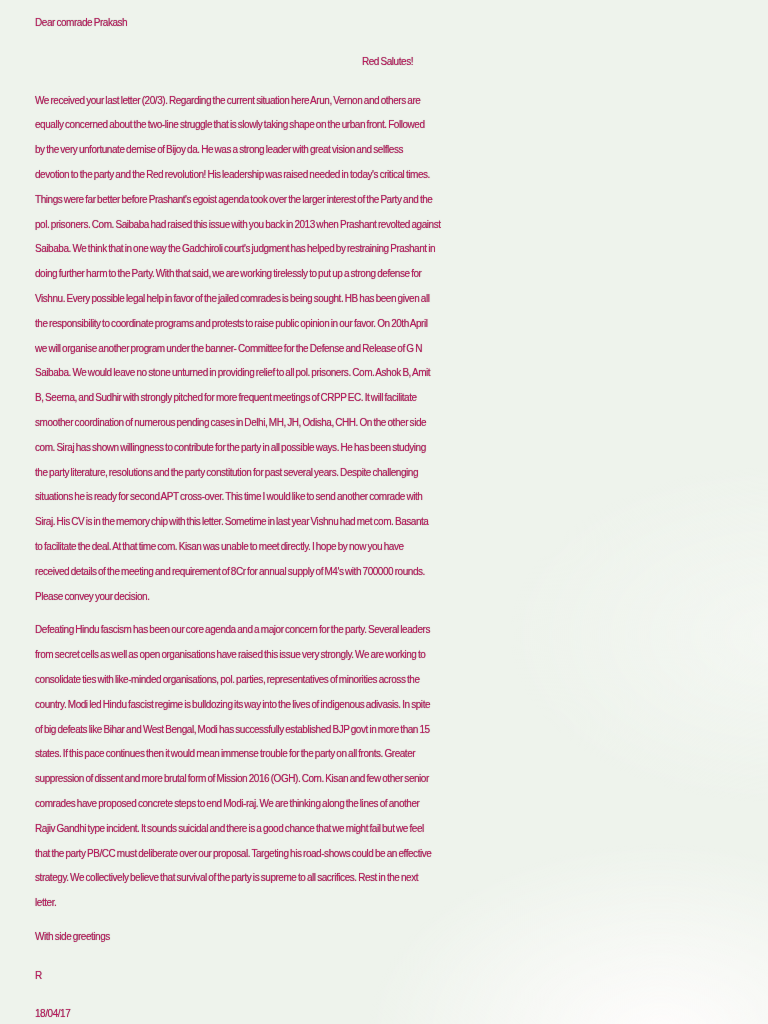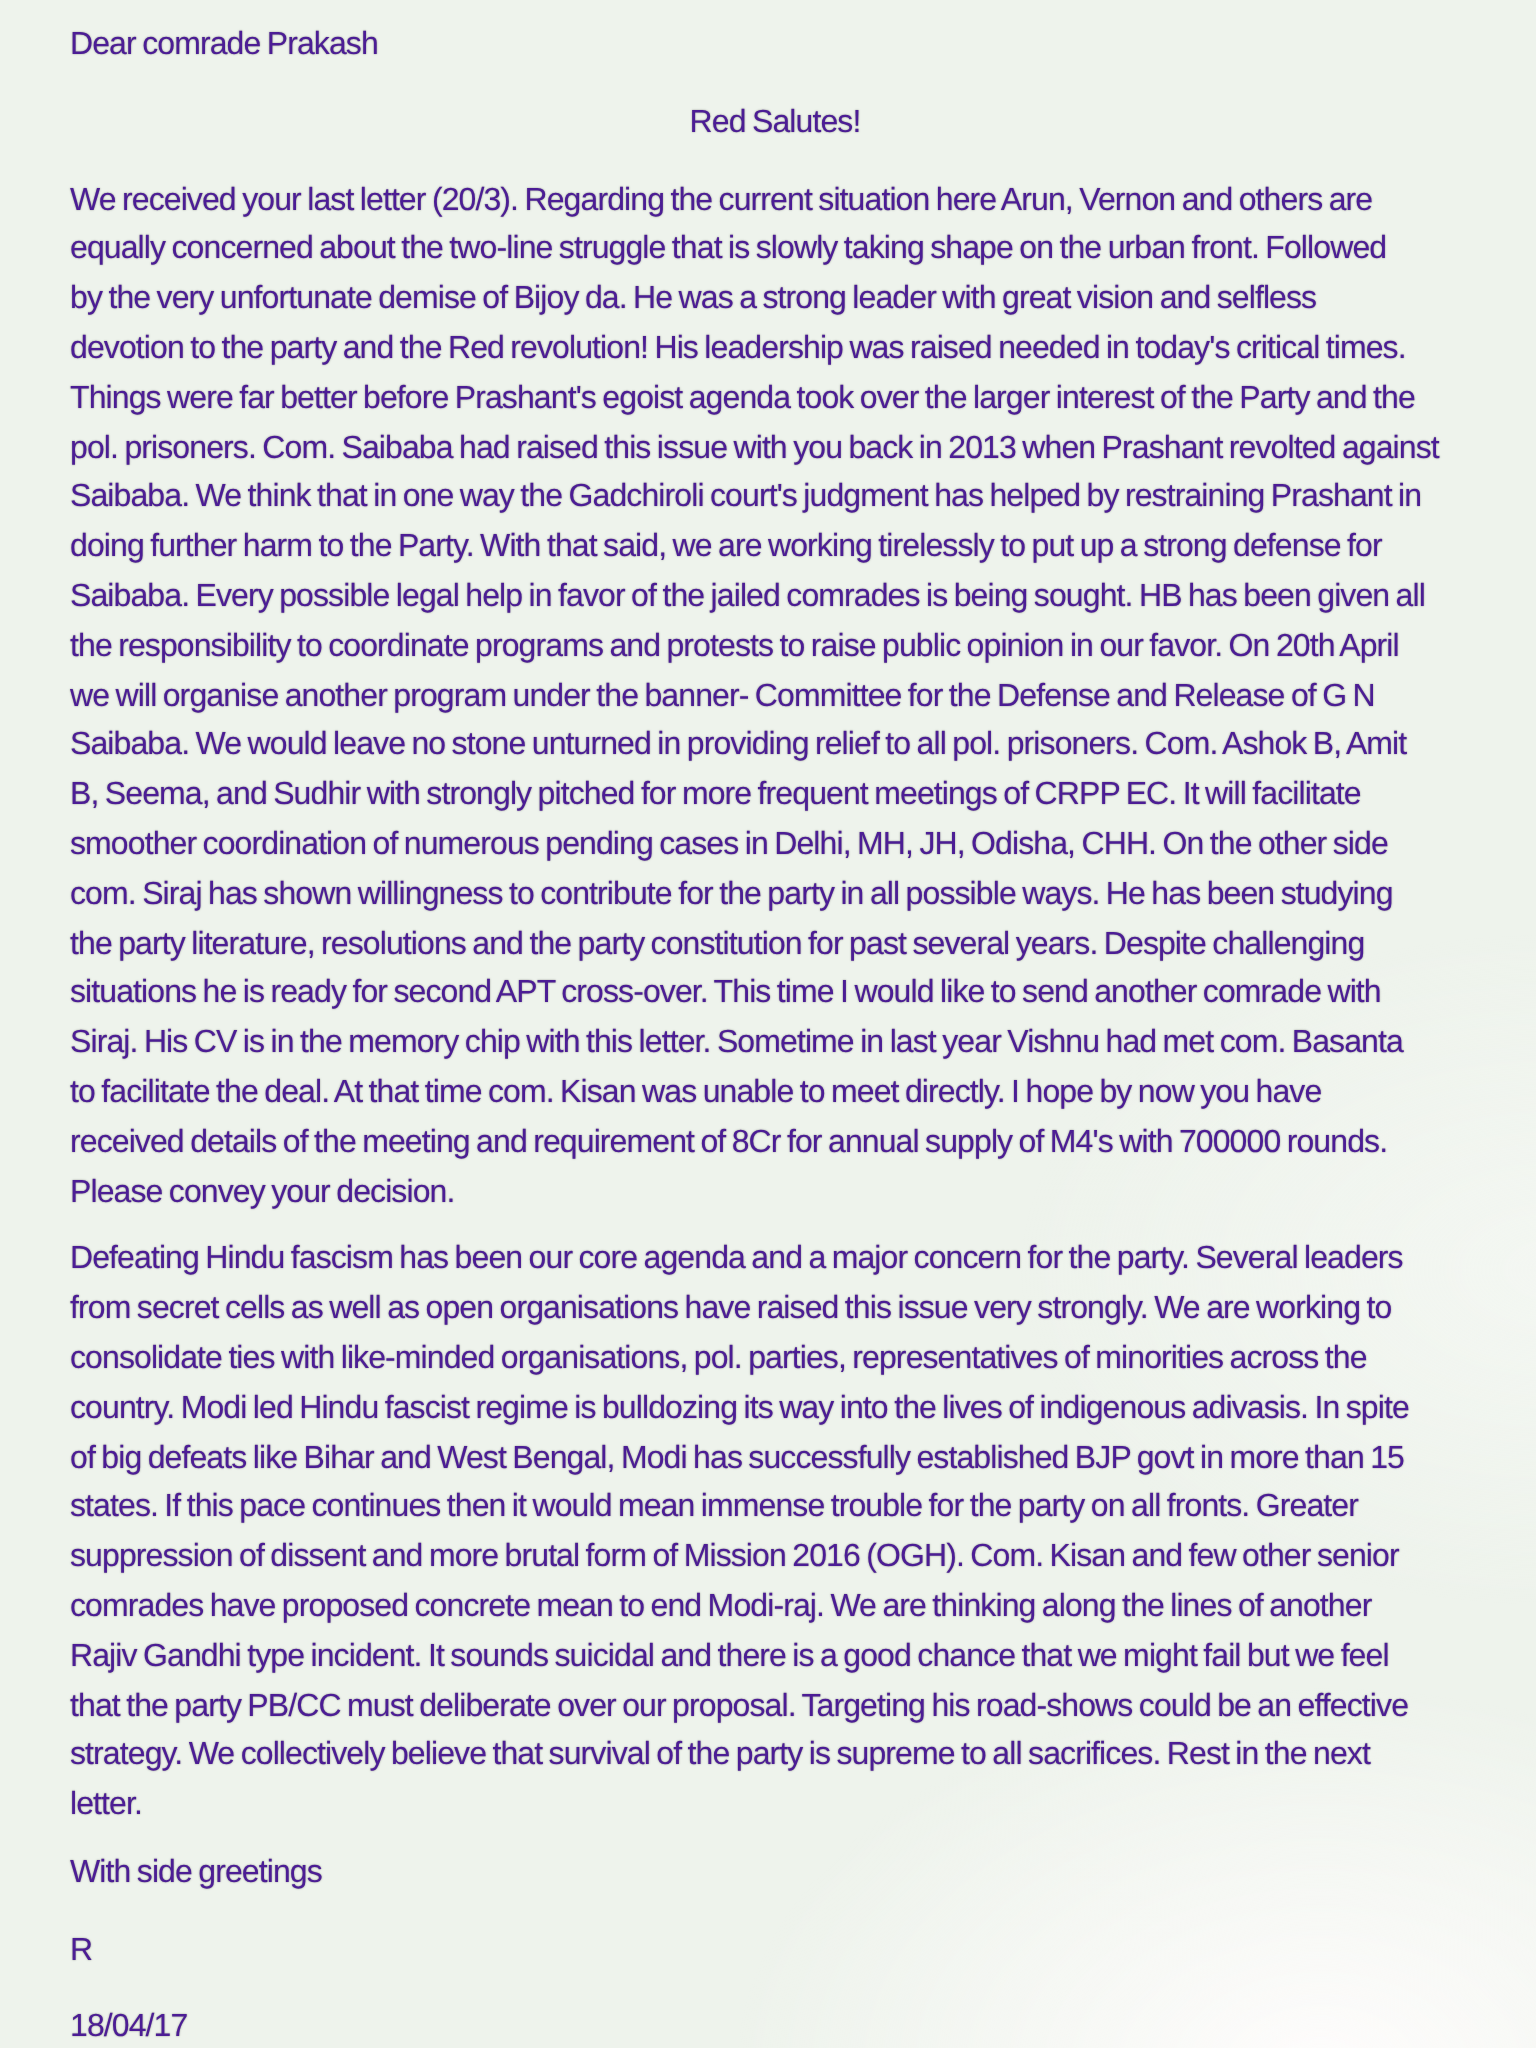--- a/index.html
+++ b/index.html
@@ -13,22 +13,22 @@
     font-family: "Liberation Sans", sans-serif;
     background:
       radial-gradient(ellipse 430px 280px at 86% 101%, rgba(255,253,253,0.95), rgba(255,253,253,0) 68%),
       radial-gradient(ellipse 380px 240px at 101% 62%, rgba(248,250,247,0.55), rgba(248,250,247,0) 70%),
       #eef3ec;
   }
   .page {
     position: absolute;
     top: 0; left: 0; right: 0; bottom: 0;
     padding: 11px 28px 16px 35px;
-    color: #4c1d95;
-    font-size: 16px;
+    color: #be185d;
+    font-size: 10px;
     letter-spacing: -0.45px;
     word-spacing: -0.8px;
     text-shadow: 0 0 0.9px rgba(49,49,47,0.55);
     filter: blur(0.3px);
   }
   .line, .text-line {
     line-height: 24.8px;
     white-space: nowrap;
   }
   .salutation { margin-bottom: 14px; }
@@ -47,21 +47,21 @@
 
   <div class="paragraph">
       <div class="text-line">We received your last letter (20/3). Regarding the current situation here Arun, Vernon and others are</div>
       <div class="text-line">equally concerned about the two-line struggle that is slowly taking shape on the urban front. Followed</div>
       <div class="text-line">by the very unfortunate demise of Bijoy da. He was a strong leader with great vision and selfless</div>
       <div class="text-line">devotion to the party and the Red revolution! His leadership was raised needed in today's critical times.</div>
       <div class="text-line">Things were far better before Prashant's egoist agenda took over the larger interest of the Party and the</div>
       <div class="text-line">pol. prisoners. Com. Saibaba had raised this issue with you back in 2013 when Prashant revolted against</div>
       <div class="text-line">Saibaba. We think that in one way the Gadchiroli court's judgment has helped by restraining Prashant in</div>
       <div class="text-line">doing further harm to the Party. With that said, we are working tirelessly to put up a strong defense for</div>
-      <div class="text-line">Saibaba. Every possible legal help in favor of the jailed comrades is being sought. HB has been given all</div>
+      <div class="text-line">Vishnu. Every possible legal help in favor of the jailed comrades is being sought. HB has been given all</div>
       <div class="text-line">the responsibility to coordinate programs and protests to raise public opinion in our favor. On 20th April</div>
       <div class="text-line">we will organise another program under the banner- Committee for the Defense and Release of G N</div>
       <div class="text-line">Saibaba. We would leave no stone unturned in providing relief to all pol. prisoners. Com. Ashok B, Amit</div>
       <div class="text-line">B, Seema, and Sudhir with strongly pitched for more frequent meetings of CRPP EC. It will facilitate</div>
       <div class="text-line">smoother coordination of numerous pending cases in Delhi, MH, JH, Odisha, CHH. On the other side</div>
       <div class="text-line">com. Siraj has shown willingness to contribute for the party in all possible ways. He has been studying</div>
       <div class="text-line">the party literature, resolutions and the party constitution for past several years. Despite challenging</div>
       <div class="text-line">situations he is ready for second APT cross-over. This time I would like to send another comrade with</div>
       <div class="text-line">Siraj. His CV is in the memory chip with this letter. Sometime in last year Vishnu had met com. Basanta</div>
       <div class="text-line">to facilitate the deal. At that time com. Kisan was unable to meet directly. I hope by now you have</div>
@@ -70,21 +70,21 @@
     </div>
 
   <div class="paragraph">
       <div class="text-line">Defeating Hindu fascism has been our core agenda and a major concern for the party. Several leaders</div>
       <div class="text-line">from secret cells as well as open organisations have raised this issue very strongly. We are working to</div>
       <div class="text-line">consolidate ties with like-minded organisations, pol. parties, representatives of minorities across the</div>
       <div class="text-line">country. Modi led Hindu fascist regime is bulldozing its way into the lives of indigenous adivasis. In spite</div>
       <div class="text-line">of big defeats like Bihar and West Bengal, Modi has successfully established BJP govt in more than 15</div>
       <div class="text-line">states. If this pace continues then it would mean immense trouble for the party on all fronts. Greater</div>
       <div class="text-line">suppression of dissent and more brutal form of Mission 2016 (OGH). Com. Kisan and few other senior</div>
-      <div class="text-line">comrades have proposed concrete mean to end Modi-raj. We are thinking along the lines of another</div>
+      <div class="text-line">comrades have proposed concrete steps to end Modi-raj. We are thinking along the lines of another</div>
       <div class="text-line">Rajiv Gandhi type incident. It sounds suicidal and there is a good chance that we might fail but we feel</div>
       <div class="text-line">that the party PB/CC must deliberate over our proposal. Targeting his road-shows could be an effective</div>
       <div class="text-line">strategy. We collectively believe that survival of the party is supreme to all sacrifices. Rest in the next</div>
       <div class="text-line">letter.</div>
     </div>
 
   <div class="line closing">With side greetings</div>
 
   <div class="line signature">R</div>
 

